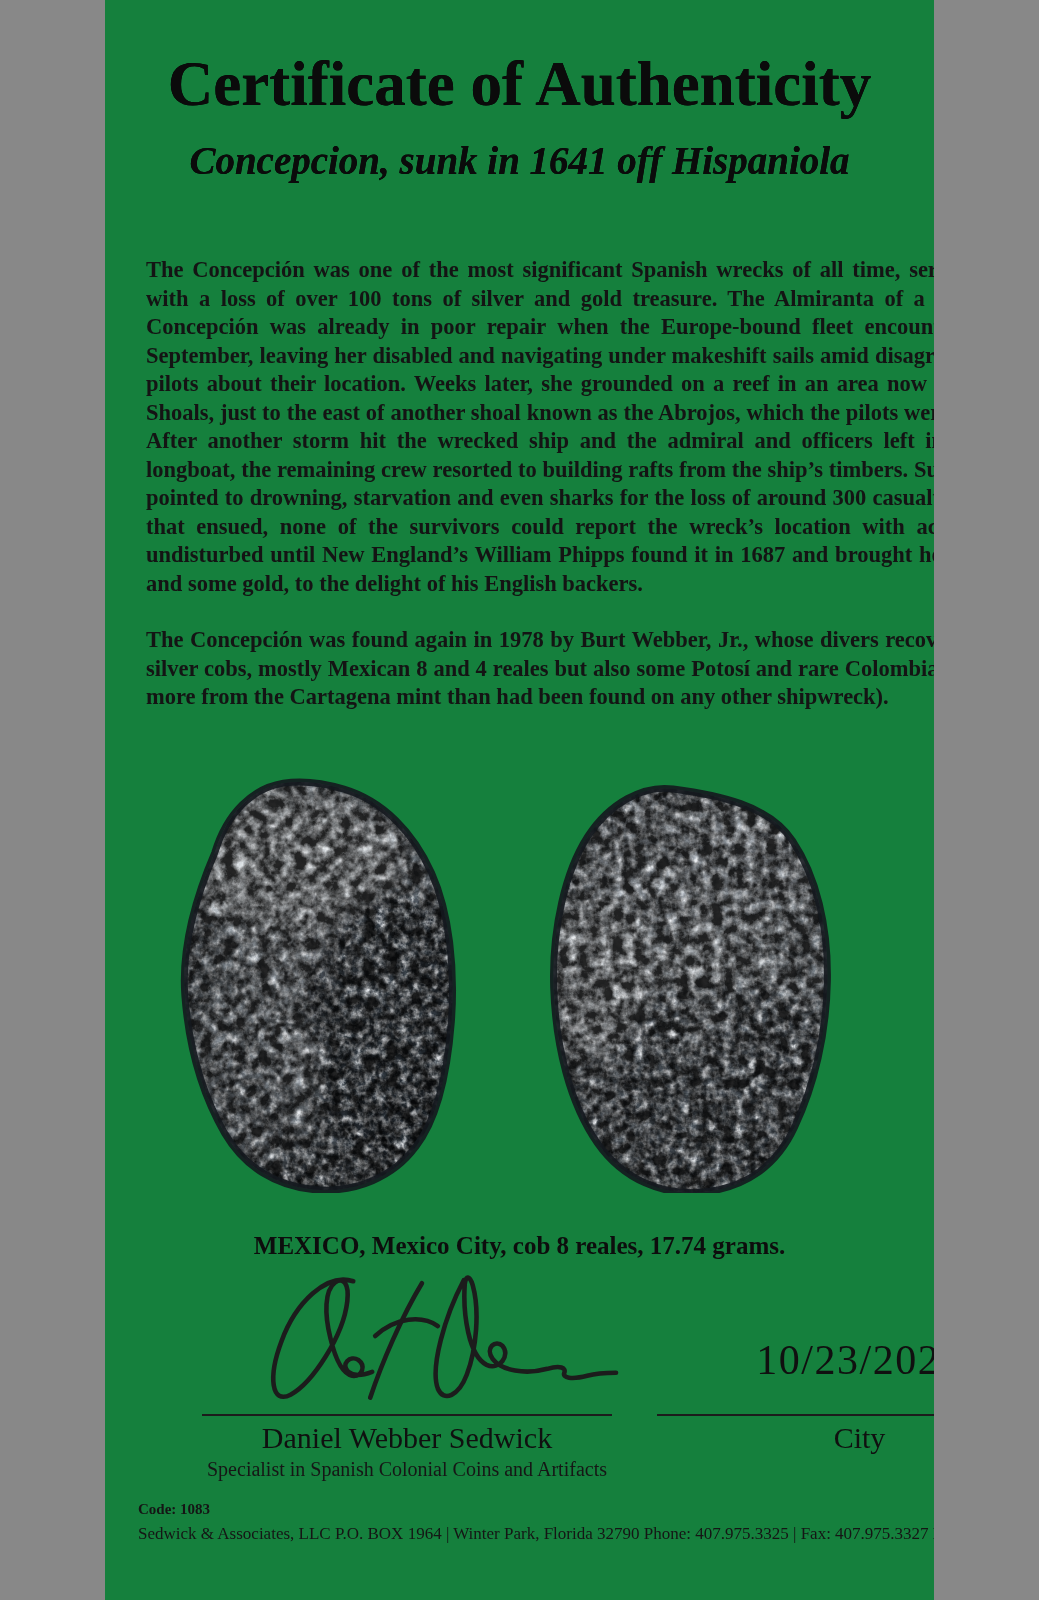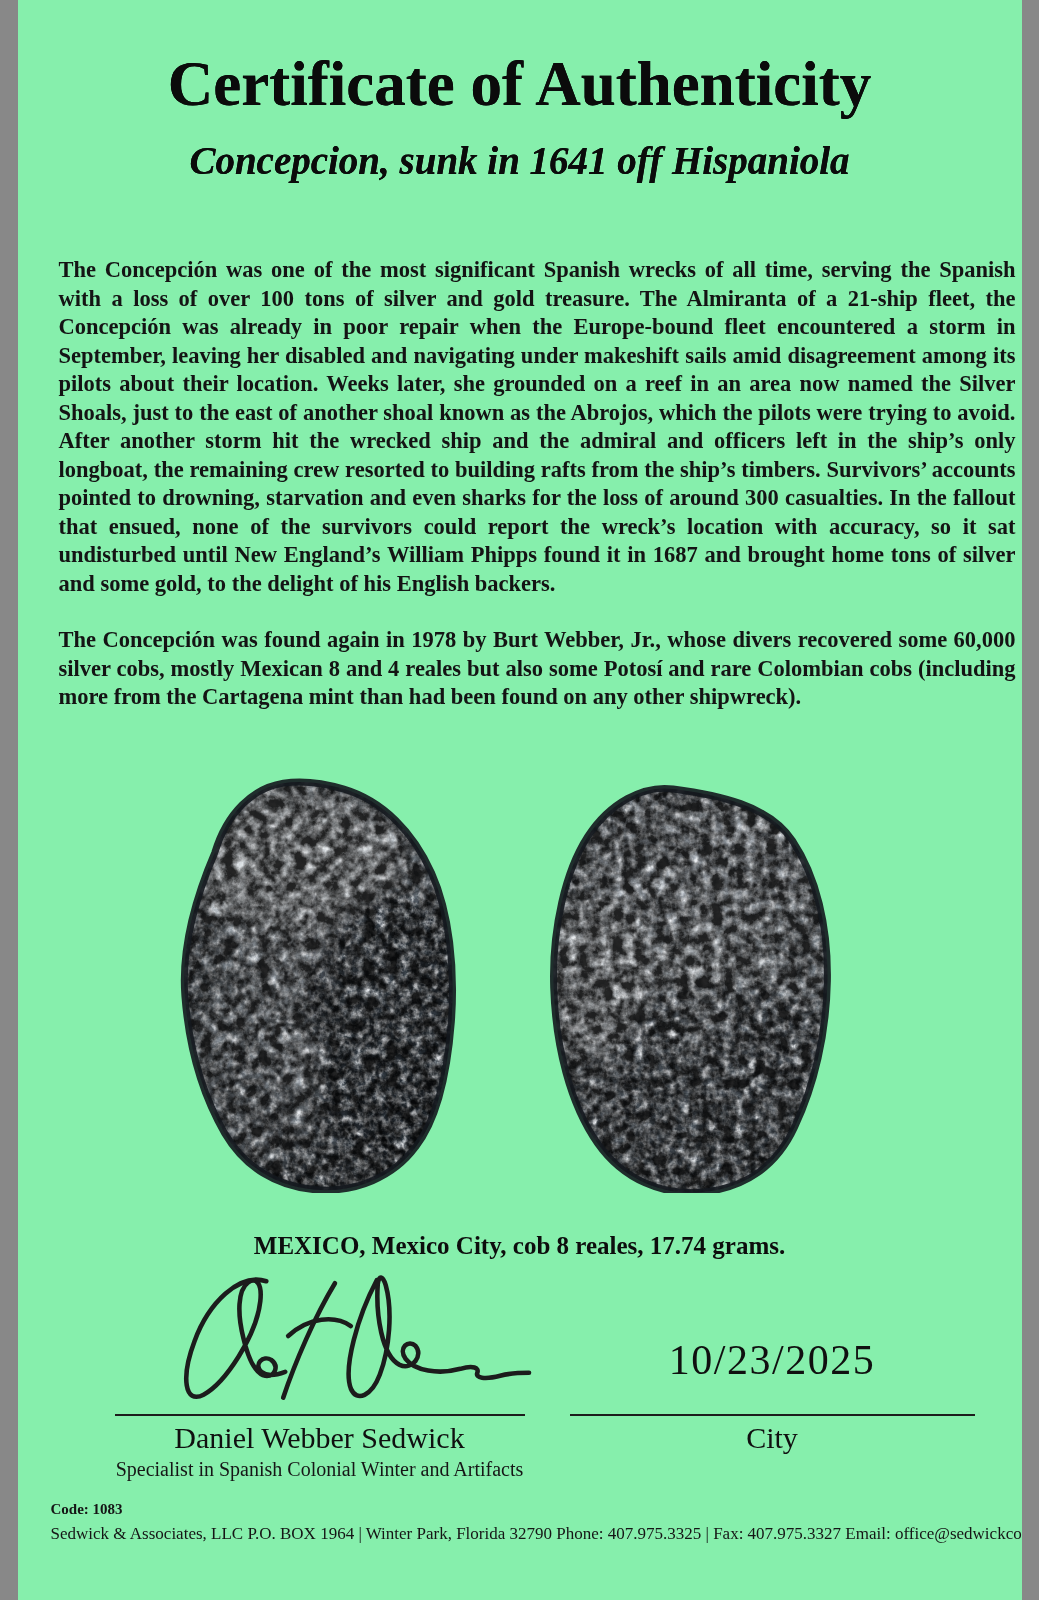--- a/index.html
+++ b/index.html
@@ -1,20 +1,20 @@
 <!DOCTYPE html>
 <html><head>
 <meta charset="utf-8">
 <style>
   html,body{margin:0;padding:0;background:#888;}
   .page{
     position:relative;
-    width:1004px;height:1600px;
+    width:829px;height:1600px;
     margin:0 auto;
-    background:#86efac;
+    background:#15803d;
     color:#111;
     font-family:"Liberation Serif","DejaVu Serif",serif;
     overflow:hidden;
   }
   .title{
     position:absolute;top:48px;left:0;right:0;
     text-align:center;
     font-size:63px;font-weight:700;
     letter-spacing:0px;
     color:#0b0b0b;
@@ -170,21 +170,21 @@
       <path d="M226,27 C206,60 186,106 174,142"></path>
       <path d="M179,80 C200,61 226,59 242,70"></path>
       <path d="M268,24 C249,60 234,112 242,133 C248,147 263,140 271,119 C281,93 284,54 277,29 C274,19 270,19 269,28 C267,58 273,100 291,109 C304,115 315,99 307,90 C300,83 289,92 297,103 C306,115 330,119 352,113 C365,109 371,112 369,117 C367,122 376,124 392,120 C403,117 413,117 421,117"></path>
     </g>
   </svg>
 
   <div class="rule sig-rule"></div>
   <div class="rule date-rule"></div>
 
   <div class="signer-name">Daniel Webber Sedwick</div>
-  <div class="signer-role">Specialist in Spanish Colonial Winter and Artifacts</div>
+  <div class="signer-role">Specialist in Spanish Colonial Coins and Artifacts</div>
 
   <div class="date-value">10/23/2025</div>
   <div class="date-label">City</div>
 
   <div class="footer-code">Code: 1083</div>
   <div class="footer-contact">Sedwick &amp; Associates, LLC P.O. BOX 1964 | Winter Park, Florida 32790 Phone: 407.975.3325 | Fax: 407.975.3327 Email: office@sedwickcoins.com</div>
 
 </div>
 
 </body></html>

